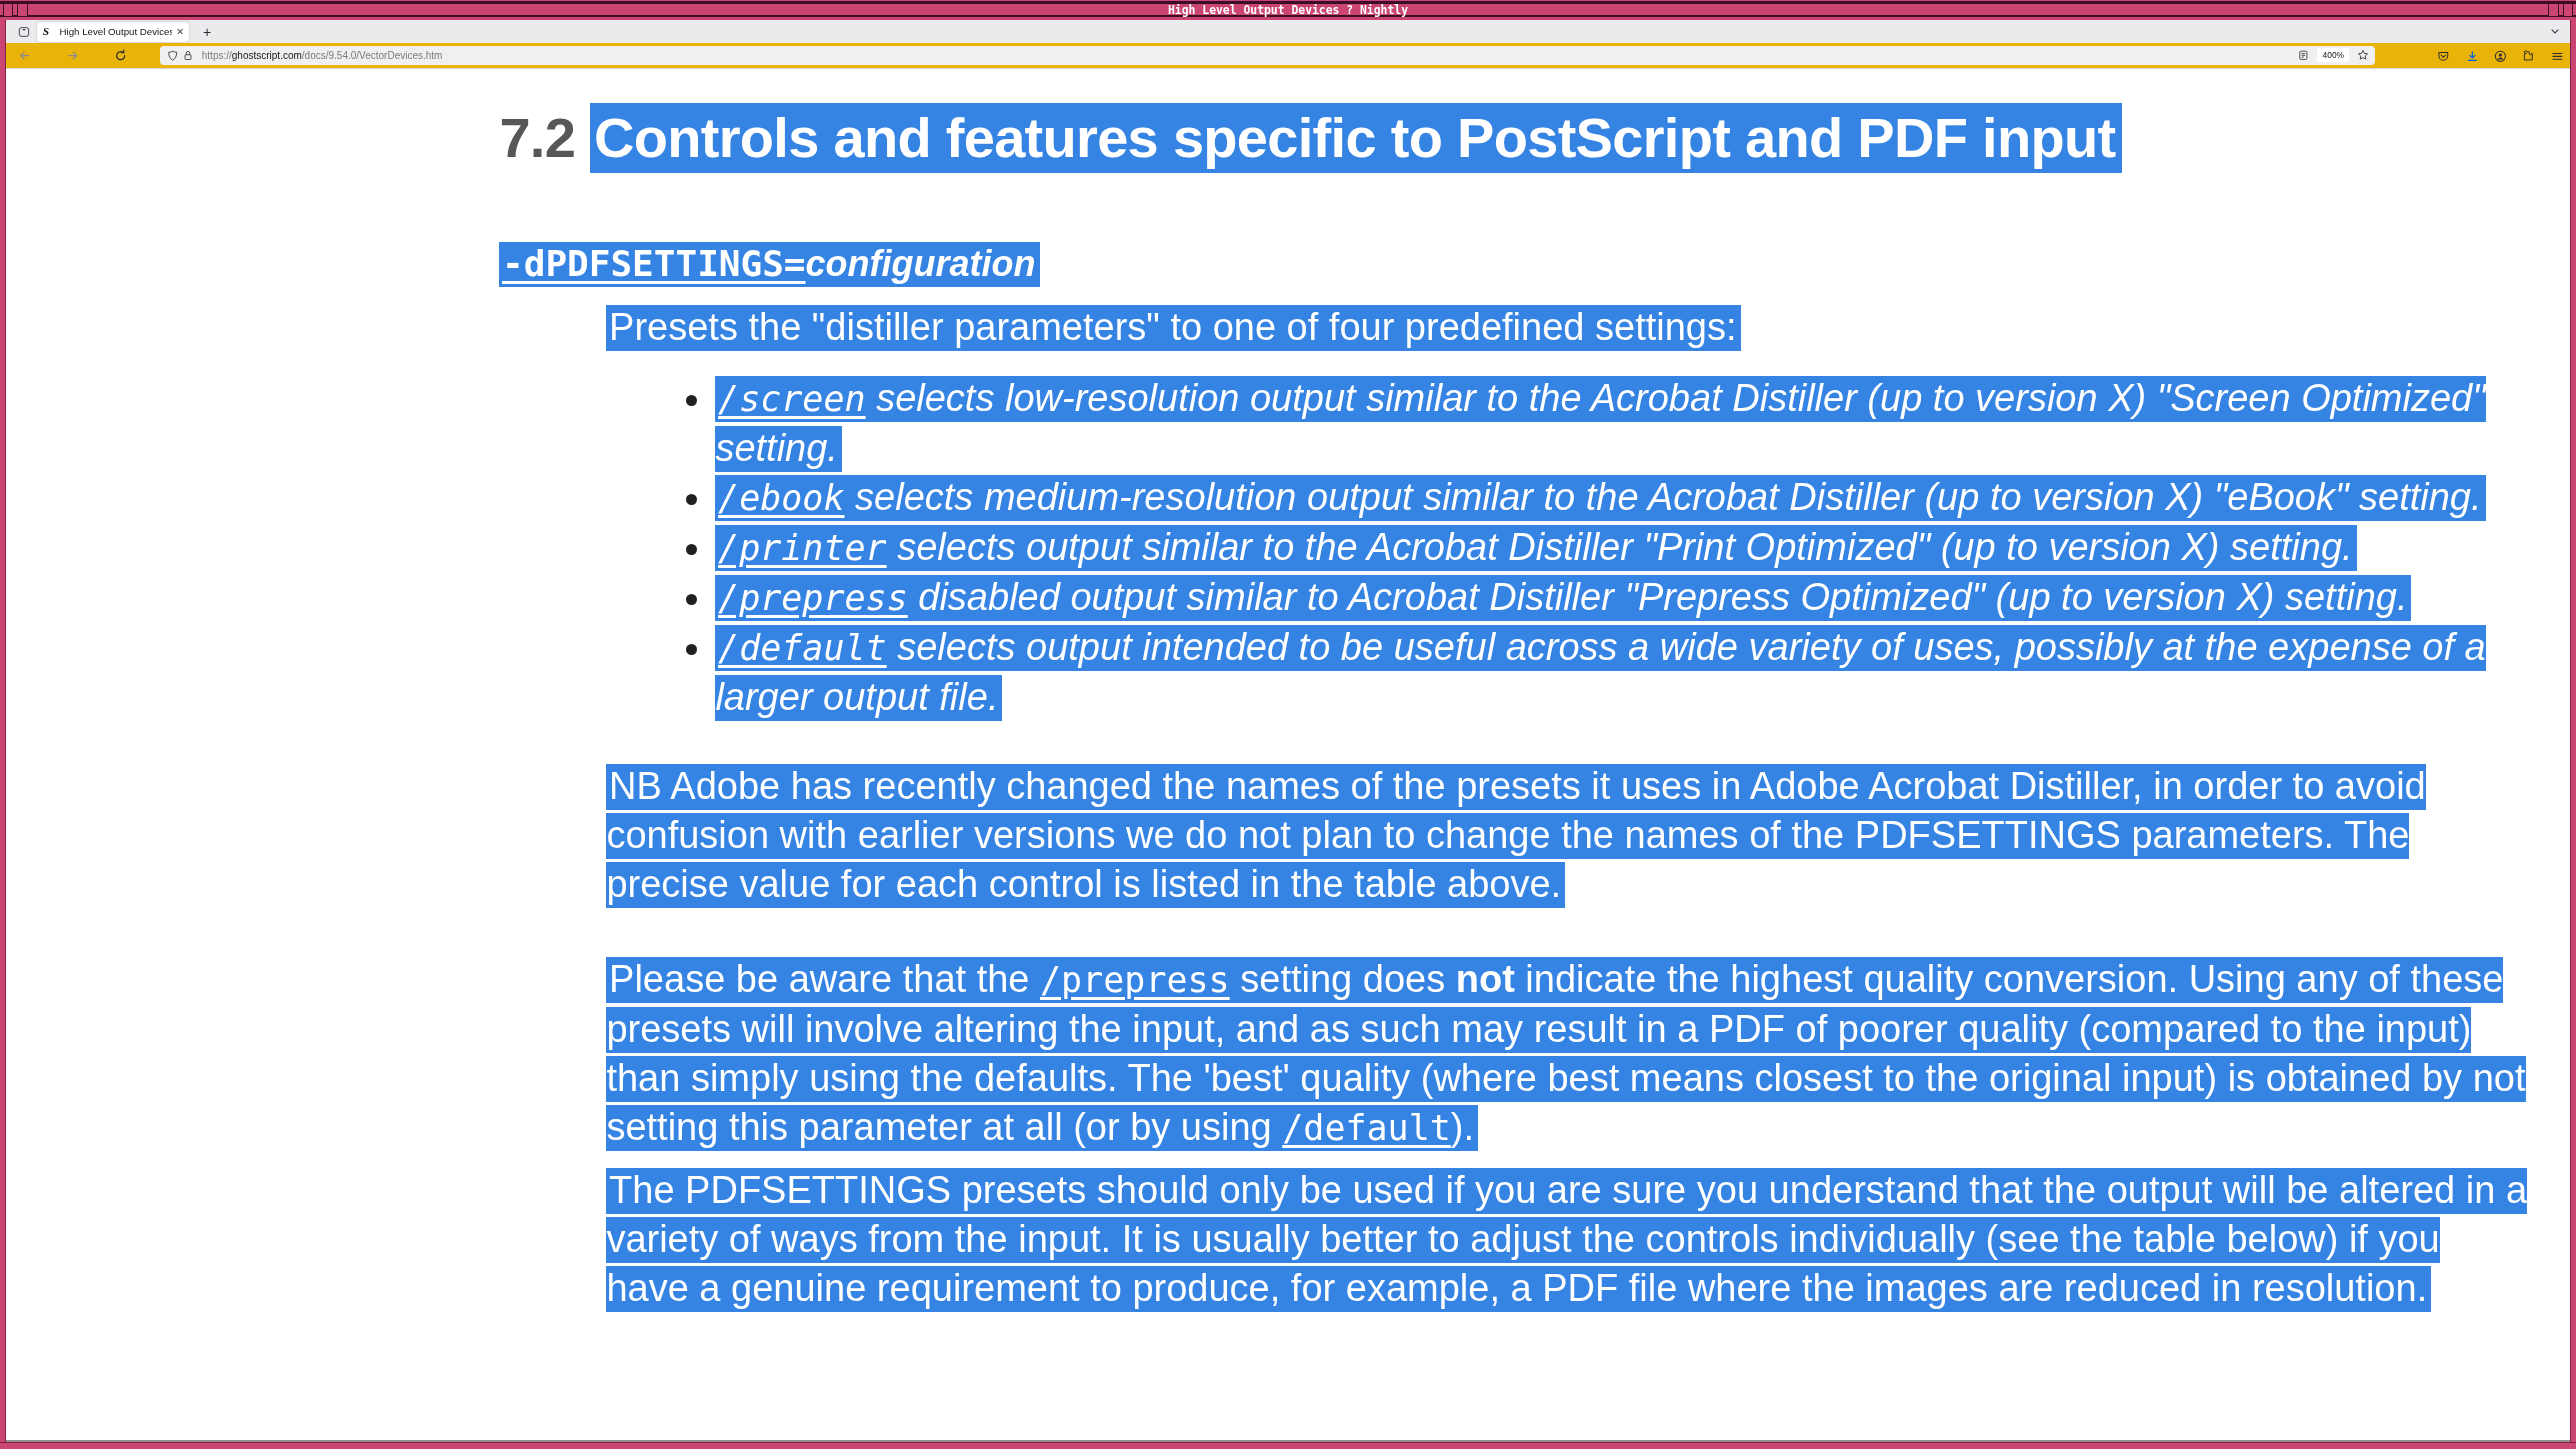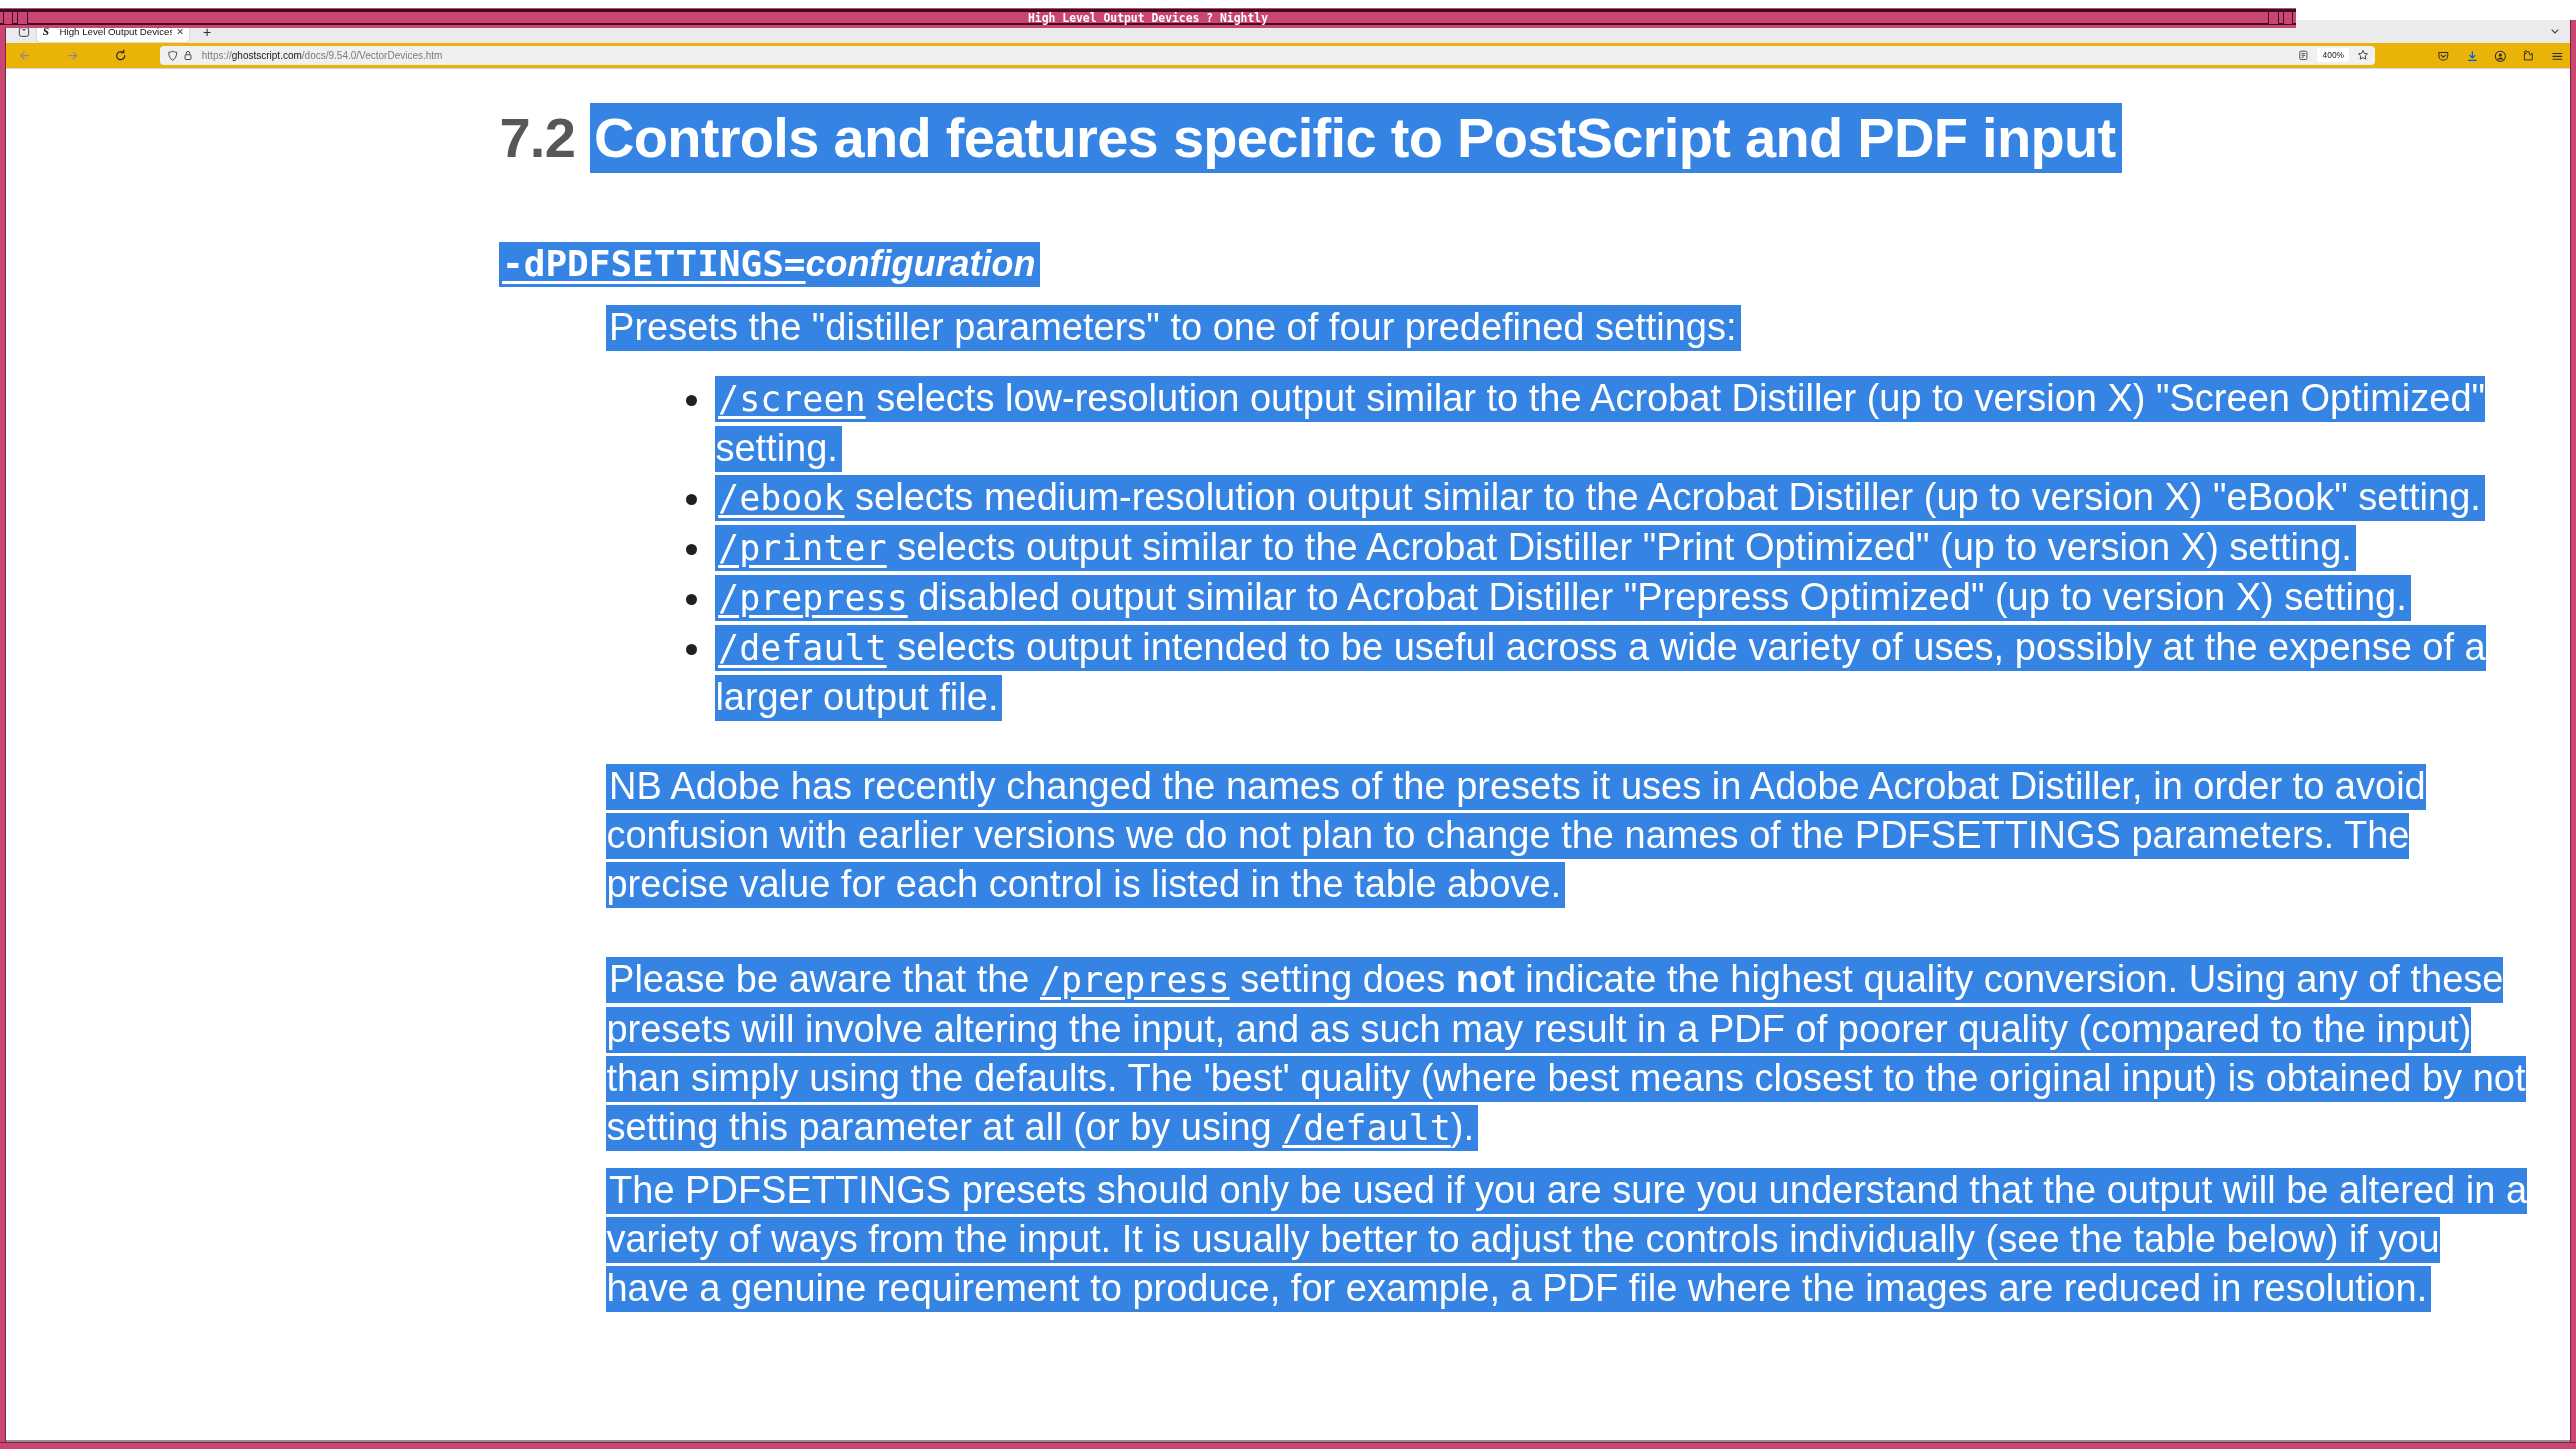--- a/index.html
+++ b/index.html
@@ -1,22 +1,22 @@
 <!DOCTYPE html>
 <html style="font-size:10.7px"><head>
 <meta charset="utf-8">
 <style>
   html,body{margin:0;padding:0;background:#fff;}
   body{width:2576px;height:1449px;overflow:hidden;position:relative;
        font-family:"Liberation Sans",sans-serif;-webkit-font-smoothing:antialiased;}
 
   
-  .titlebar{position:absolute;left:0;top:0;width:2296px;height:20px;
+  .titlebar{position:absolute;left:0;top:0;width:2576px;height:20px;
     background:linear-gradient(#cb4573 0 1.3px,#3a0e26 1.3px 4px,#cb4573 4px 15.4px,#3a0e26 15.4px 17.4px,#cb4573 17.4px 20px);
-    z-index:50;margin-top:8px;}
+    z-index:50;}
   .titlebar-text{position:absolute;left:0;right:0;top:4px;height:12px;text-align:center;
     color:#fff;font-family:"DejaVu Sans Mono",monospace;font-weight:bold;font-size:11.4px;line-height:12px;}
   .wm-btn{position:absolute;top:2.7px;width:10.7px;height:14.8px;background:#cb4573;border:1.3px solid #3a0e26;box-sizing:border-box;}
   .wm-btn.b1{left:2.7px;} .wm-btn.b2{left:17.4px;}
   .wm-btn.b3{right:17.4px;} .wm-btn.b4{right:2.7px;}
   .edge{position:absolute;background:#cb4573;z-index:49;}
   .edge.left{left:0;top:20px;bottom:0;width:5.4px;border-right:0.7px solid #7d2247;}
   .edge.right{right:0;top:20px;bottom:0;width:5.4px;border-left:0.7px solid #7d2247;}
   .edge.bottom{left:0;right:0;bottom:0;height:6px;border-top:0.7px solid #7d2247;}
 
@@ -53,21 +53,21 @@
   .code.gray{color:#6b6b6b;}
   .u{text-decoration:underline;text-underline-offset:4.7px;text-decoration-thickness:2.7px;}
   .sel{background:#3584e4;color:#ffffff;padding:1.3px 4px 2.7px 2.7px;}
   h2{font-size:56px;line-height:59px;font-weight:bold;color:#575757;margin:40px 0 0 0;letter-spacing:-0.7px;}
   h2 .sel{padding:2.7px 6.7px 4px 4px;}
   .dl{margin-top:67px;}
   .dt{font-family:"DejaVu Sans Mono",monospace;font-weight:bold;font-size:36px;line-height:60px;}
   .dt .arg{font-family:"Liberation Sans",sans-serif;font-style:italic;font-weight:bold;}
   .dd{margin:9.4px 0 0 107px;}
   ul.presets{margin:21.5px 0 0 0;padding-left:216px;list-style:disc;}
-  ul.presets li{margin:0;padding:0;}
+  ul.presets li{margin:0;padding:0;font-style:italic;}
   .bq{margin-left:107px;margin-right:27px;}
   .bq.nb{margin-top:40px;}
   .bq.please{margin-top:46px;}
   .bq.warn{margin-top:13.4px;}
   h2.h73{margin-top:30px;color:#575757;}
   p{margin:0;}
   p.first{margin-top:4px;}
   b{font-weight:bold;}
   .hscroll{position:absolute;left:5.4px;right:5.4px;bottom:6px;height:3.4px;background:#8f8f8f;z-index:45;}
 

